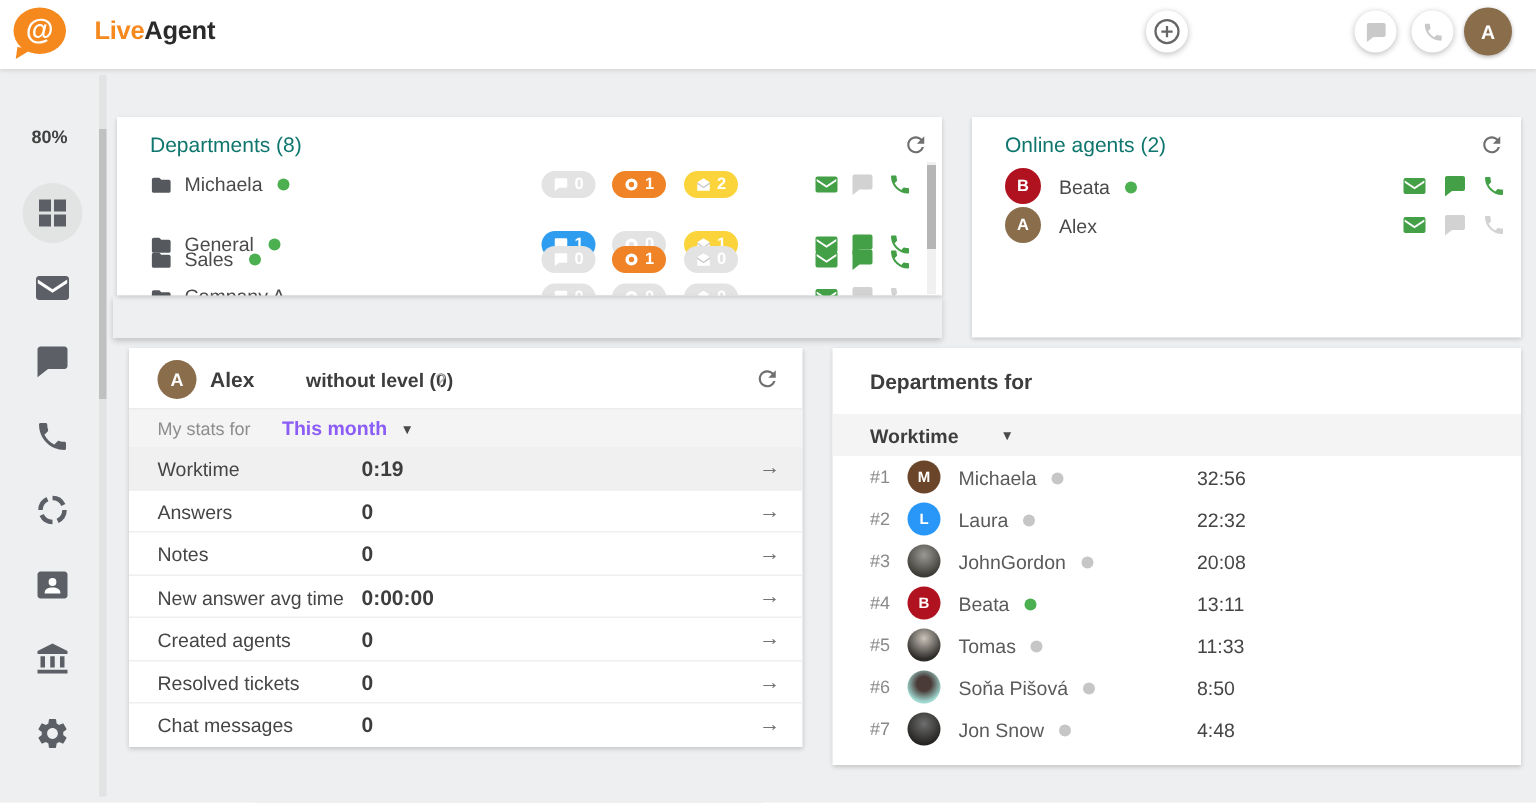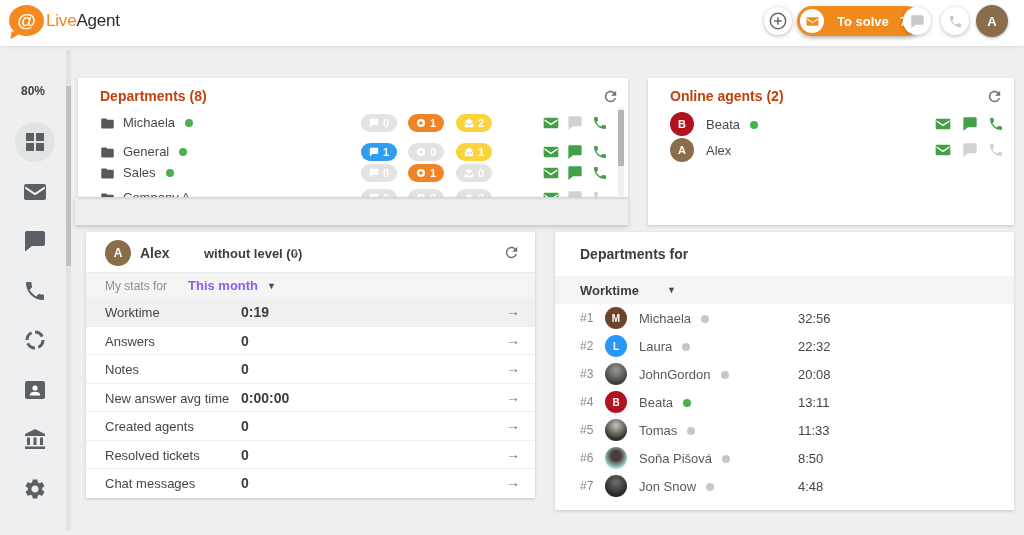--- a/index.html
+++ b/index.html
@@ -8,21 +8,21 @@
   .stage { position:relative; width:1024px; height:535px; background:#edeff0; overflow:hidden; }
 
   
   .appbar { position:absolute; top:0; left:0; width:1024px; height:46px; background:#fff;
             box-shadow:0 1px 3px rgba(0,0,0,.10); z-index:30; }
   .logo { position:absolute; left:9px; top:5px; display:flex; align-items:center; }
   .logo-bubble { position:relative; width:35px; height:31px; background:#f6891e; border-radius:55% 55% 55% 55%;
                  color:#fff; font-weight:bold; font-size:19px; display:flex; align-items:center; justify-content:center; }
   .logo-bubble:after { content:""; position:absolute; left:2px; bottom:-4px; width:0; height:0;
                  border-left:10px solid #f6891e; border-bottom:8px solid transparent; transform:rotate(8deg); }
-  .logo-text { margin-left:2px; font-size:17px; font-weight:normal; letter-spacing:-.2px; }
+  .logo-text { margin-left:19px; font-size:17px; font-weight:bold; letter-spacing:-.2px; }
   .logo-live { color:#f6891e; } .logo-agent { color:#2b2b2b; }
 
   .hbtn { position:absolute; top:7px; width:28px; height:28px; border-radius:50%; background:#fff;
           box-shadow:0 1px 4px rgba(0,0,0,.28); display:flex; align-items:center; justify-content:center;
           color:#7b7b7b; cursor:pointer; }
   .hbtn.muted { color:#c9c9c9; }
   #btn-add { left:764px; color:#666; }
   #btn-chats { left:903px; }
   #btn-calls { left:941px; }
   .tosolve { position:absolute; left:797px; top:6px; height:30px; border-radius:16px; background:#f08a1d;
@@ -48,21 +48,21 @@
   .page-scroll { position:absolute; left:66px; top:50px; width:5px; height:481px; background:#e2e4e4; }
   .page-scroll .thumb { position:absolute; top:36px; left:0; width:5px; height:180px; background:#bfc1c1; }
 
   
   .card { position:absolute; background:#fff; box-shadow:0 1px 3px rgba(0,0,0,.18); }
   #card-depts   { left:78px;  top:78px;  width:550px; height:119px; overflow:hidden; z-index:1; }
   #card-agents  { left:648px; top:78px;  width:366px; height:147px; }
   #card-report  { left:86px;  top:232px; width:449px; height:266px; }
   #card-leader  { left:555px; top:232px; width:459px; height:278px; }
 
-  .card-title { position:absolute; left:22px; top:10px; font-size:14px; font-weight:bold; color:#c2410c; }
+  .card-title { position:absolute; left:22px; top:10px; font-size:14px; font-weight:normal; color:#0f766e; }
   .refresh { position:absolute; width:17px; height:17px; color:#6f6f6f; cursor:pointer; }
 
   .ic { display:block; }
 
   
   .drow { position:absolute; left:0; width:550px; height:25px; }
   .drow .folder { position:absolute; left:22px; top:5px; width:15px; height:15px; color:#55585c; }
   .drow .dname { position:absolute; left:45px; top:4px; font-size:13px; color:#4a4a4a; }
   .dot { display:inline-block; width:8px; height:8px; border-radius:50%; margin-left:10px; }
   .dot.on { background:#4caf50; } .dot.off { background:#c6c6c6; }
@@ -189,29 +189,20 @@
         </div>
       <div class="logo-text">
         <span class="logo-live">Live</span><span class="logo-agent">Agent</span>
       </div>
     </div>
     <div class="hbtn" id="btn-add">
       <svg class="ic" width="20" height="20">
           <use href="#i-plus"></use>
         </svg>
     </div>
-    <div class="tosolve">
-      <span class="bubble">
-        <svg class="ic" width="13" height="13">
-            <use href="#i-mail"></use>
-          </svg>
-      </span>
-      <span class="lbl">To solve</span>
-      <span class="cnt">7</span>
-    </div>
     <div class="hbtn muted" id="btn-chats">
       <svg class="ic" width="15" height="15">
           <use href="#i-chat"></use>
         </svg>
     </div>
     <div class="hbtn muted" id="btn-calls">
       <svg class="ic" width="15" height="15">
           <use href="#i-phone"></use>
         </svg>
     </div>
@@ -302,21 +293,21 @@
           <use href="#i-mail"></use>
         </svg>
       <svg class="rowic mutd ri2 ic">
           <use href="#i-chat"></use>
         </svg>
       <svg class="rowic green ri3 ic">
           <use href="#i-phone"></use>
         </svg>
     </div>
 
-    <div class="drow" style="top:62px;">
+    <div class="drow" style="top:73px;">
       <svg class="folder ic">
           <use href="#i-folder"></use>
         </svg>
       <span class="dname"><span>General</span><span class="dot on"></span></span>
       <div class="badge blue b1">
           <svg class="bic ic">
             <use href="#i-chat"></use>
           </svg>
           <span>1</span>
         </div>

